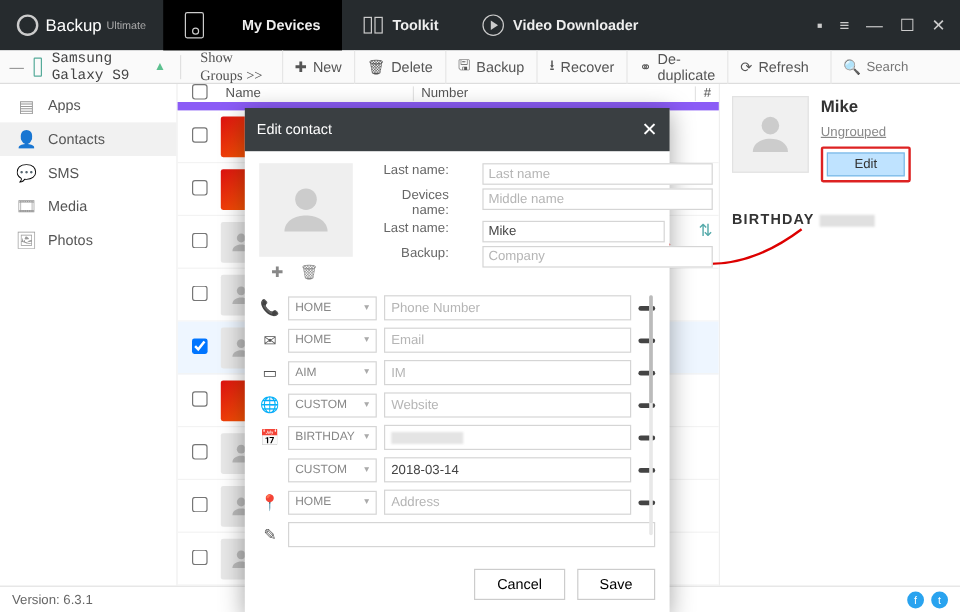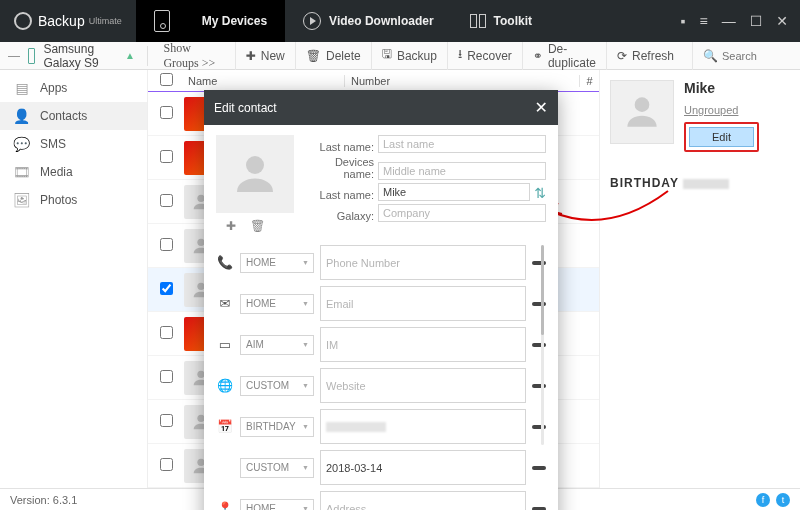--- a/index.html
+++ b/index.html
@@ -19,40 +19,40 @@
 .icon-box::after { content:""; position:absolute; bottom:2px; left:50%; width:4px; height:4px; margin-left:-2px; border:1px solid #ccc; border-radius:50%; }
 .icon-play { width:18px; height:18px; border:1.5px solid #ccc; border-radius:50%; position:relative; }
 .icon-play::after { content:""; position:absolute; left:6px; top:4px; border-left:6px solid #ccc; border-top:4px solid transparent; border-bottom:4px solid transparent; }
 .icon-toolkit { display:inline-flex; gap:2px; }
 .icon-toolkit span { width:7px; height:14px; border:1.5px solid #ccc; }
 .win-ctrls { margin-left:auto; display:flex; gap:14px; padding:0 12px; color:#ccc; font-size:14px; }
 
 
 .devicebar { height: 28px; border-bottom: 1px solid #ddd; display: flex; align-items: center; padding: 0 8px; gap: 8px; background:#fafafa; }
 .dev-icon { width:10px; height:16px; border:1px solid #5a9; border-radius:1px; }
-.dev-name { color:#444; }
+.dev-name { color:#444;font-family:Liberation Mono, monospace; }
 .dev-arrow { color:#5cc08f; font-size:10px; }
 .devspacer { width: 1px; height: 20px; background:#e0e0e0; margin-left: 4px; }
 .show-groups { color:#555; padding:0 8px; cursor:pointer;font-family:Liberation Serif, serif; }
 .toolbar { display:flex; align-items:center; gap:0; }
 .tool-btn { display:flex; align-items:center; gap:5px; padding:0 10px; height:28px; border-left:1px solid #e6e6e6; color:#555; cursor:pointer; }
 .search-wrap { margin-left:auto; display:flex; align-items:center; gap:4px; color:#aaa; border-left:1px solid #e6e6e6; padding:0 10px; height:28px; width: 100px;}
 .search-wrap input { border:none; outline:none; width:60px; font-size:11px; background:transparent; }
 
 
 .main { display:flex; height: calc(510px - 42px - 28px - 22px); }
 .sidebar { width: 148px; border-right:1px solid #eee; padding-top:4px; }
 .sb-item { display:flex; align-items:center; gap:10px; padding:6px 14px; color:#555; cursor:pointer; }
 .sb-item.active { background:#f1f1f1; }
 .sb-ico { width:16px; height:16px; display:inline-flex; align-items:center; justify-content:center; font-size:14px; }
 
 
 .content { flex:1; display:flex; }
 .list-area { flex:1; border-right:1px solid #eee; position:relative; }
-.list-head { height:22px; border-bottom:1px solid #8b5cf6; display:flex; align-items:center; font-size:11px; color:#555; }
+.list-head { height:22px; border-bottom:7px solid #8b5cf6; display:flex; align-items:center; font-size:11px; color:#555; }
 .col-check { width:36px; text-align:center; }
 .col-name { flex:0 0 160px; padding-left:4px; }
 .col-num { flex:1; border-left:1px solid #e3e3e3; padding-left:6px; }
 .col-hash { width:20px; border-left:1px solid #e3e3e3; text-align:center; }
 .rows { height: calc(100% - 22px); overflow:hidden; }
 .row { height:44px; display:flex; align-items:center; border-bottom:1px solid #f3f3f3; }
 .row .chk { width:36px; text-align:center; }
 .row .chk input { width:13px; height:13px; }
 .avatar { width:34px; height:34px; background:#e8e8e8; border-radius:2px; margin-right:8px; display:flex; align-items:center; justify-content:center; }
 .avatar.red { background: linear-gradient(135deg,#d11,#f60); }
@@ -84,32 +84,32 @@
 .modal { position:absolute; left:204px; top:90px; width:354px; background:#fff; box-shadow:0 4px 20px rgba(0,0,0,0.35); border-radius:2px; }
 .modal-head { background:#3a3f42; color:#fff; padding:8px 10px; font-size:12px; display:flex; align-items:center; }
 .modal-close { margin-left:auto; font-size:16px; cursor:pointer; }
 .modal-body { padding:10px 12px 0 12px; }
 .edit-top { display:flex; gap:10px; }
 .edit-avatar-col { width:78px; }
 .edit-avatar { width:78px; height:78px; background:#efefef; display:flex; align-items:center; justify-content:center; }
 .edit-avatar svg { width:54px; height:54px; fill:#ccc; }
 .avatar-tools { display:flex; gap:14px; padding:6px 10px; color:#888; }
 .fields { flex:1; }
-.field-row { display:flex; align-items:flex-end; margin-bottom:3px; }
+.field-row { display:flex; align-items:flex-start; margin-bottom:3px;gap:24px; }
 .field-label { width:74px; text-align:right; color:#666; font-size:11px; padding-right:4px; }
 .field-input { flex:1; border:1px solid #d5d5d5; height:18px; padding:0 4px; font-size:11px; color:#444; }
 .field-input::placeholder { color:#b5b5b5; }
 .swap-ico { color:#5aa; font-size:14px; }
 
 .entry-list { margin-top:6px; }
 .entry { display:flex; align-items:center; gap:6px; margin-bottom:6px; }
 .entry-ico { width:18px; color:#555; font-size:13px; text-align:center; }
 .entry-type { width:74px; border:1px solid #d5d5d5; height:20px; display:flex; align-items:center; padding:0 5px; font-size:10px; color:#888; position:relative; }
 .entry-type::after { content:"▼"; font-size:7px; color:#aaa; position:absolute; right:4px; }
-.entry-input { flex:1; border:1px solid #d5d5d5; height:35px; padding:0 5px; font-size:11px; color:#444; }
+.entry-input { flex:1; border:1px solid #d5d5d5; height:21px; padding:0 5px; font-size:11px; color:#444; }
 .entry-input::placeholder { color:#b5b5b5; }
 .entry-minus { width:14px; height:4px; background:#444; border-radius:2px; }
 .blurval { display:inline-block; width:60px; height:10px; background:#e4e4e4; filter:blur(1px); }
 
 .modal-foot { display:flex; justify-content:flex-end; gap:10px; padding:12px; border-top:0; }
 .btn { border:1px solid #ccc; background:#fff; padding:5px 18px; font-size:12px; cursor:pointer; }
 
 .scroll-line { position:absolute; right:2px; top:90px; width:3px; height:280px; background:#e8e8e8; border-radius:2px; }
 .scroll-thumb { position:absolute; right:2px; top:90px; width:3px; height:120px; background:#bbb; border-radius:2px; }
 </style>
@@ -119,31 +119,31 @@
 <div class="topbar">
   <div class="logo-wrap">
     <span class="logo-o"></span>
     <span class="logo-text">Backup</span>
     <span class="logo-sub">Ultimate</span>
   </div>
   <div class="top-nav">
     <div class="top-nav-item active">
       <span class="icon-box"></span>
       <span>My Devices</span>
-    </div>
-    <div class="top-nav-item">
-      <span class="icon-play"></span>
-      <span>Video Downloader</span>
     </div>
     <div class="top-nav-item">
       <span class="icon-toolkit">
           <span></span>
           <span></span>
         </span>
       <span>Toolkit</span>
+    </div>
+    <div class="top-nav-item">
+      <span class="icon-play"></span>
+      <span>Video Downloader</span>
     </div>
   </div>
   <div class="win-ctrls">
     <span>▪</span>
     <span>≡</span>
     <span>—</span>
     <span>☐</span>
     <span>✕</span>
   </div>
 </div>
@@ -356,21 +356,21 @@
         <div class="field-row">
             <span class="field-label">Devices name:</span>
             <input class="field-input" placeholder="Middle name" style="">
           </div>
         <div class="field-row">
             <span class="field-label">Last name:</span>
             <input class="field-input" value="Mike" style="">
             <span class="swap-ico" style="margin-left:4px">⇅</span>
           </div>
         <div class="field-row">
-            <span class="field-label">Galaxy:</span>
+            <span class="field-label">Backup:</span>
             <input class="field-input" placeholder="Company" style="">
           </div>
       </div>
     </div>
 
     <div class="entry-list" style="position:relative">
       <div class="scroll-line" style="top:0;height:200px"></div>
       <div class="scroll-thumb" style="top:0;height:90px"></div>
 
       <div class="entry">

